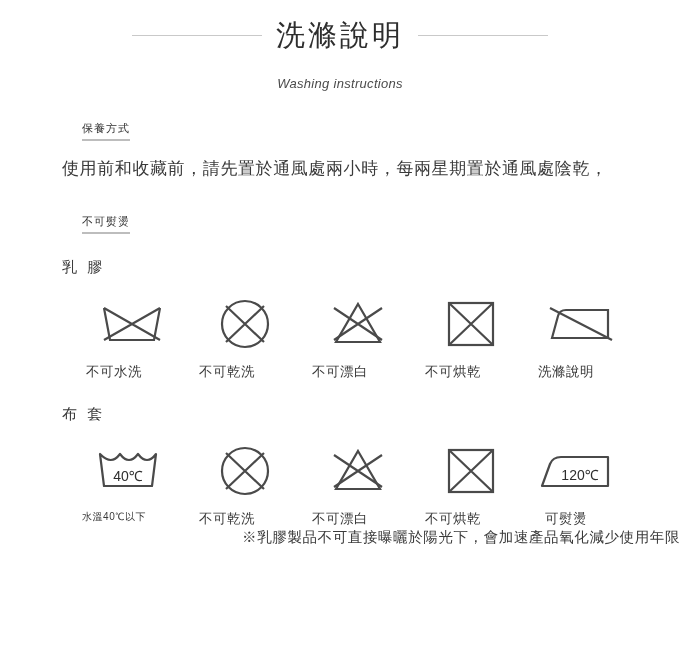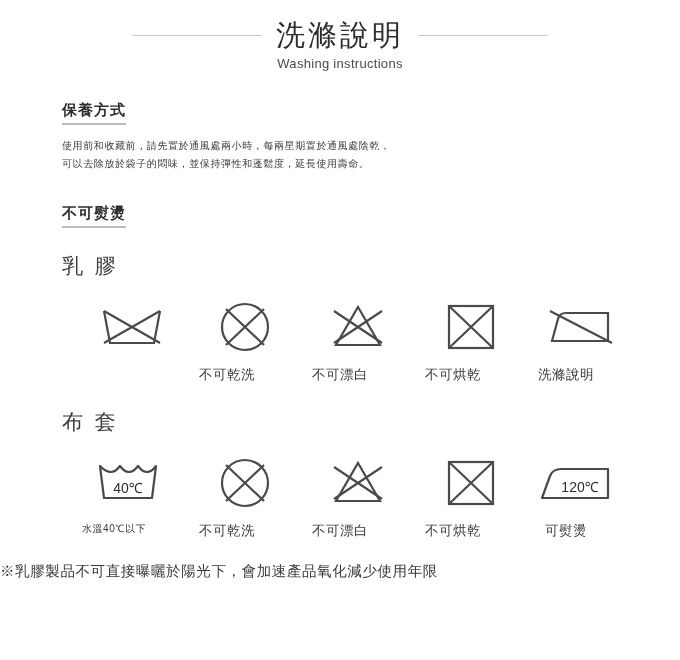--- a/index.html
+++ b/index.html
@@ -44,54 +44,55 @@
     letter-spacing: 3px;
     color: #2e2e2e;
     font-weight: normal;
     line-height: 1.1;
     margin: 0;
     white-space: nowrap;
   }
   .title-en {
     font-size: 13px;
     color: #4a4a4a;
-    margin-top: 4px;
+    margin-top: 24px;
     letter-spacing: 0.3px;
+    font-style: italic;
   }
 
   
   .section-head {
-    margin-left: 62px;
+    margin-left: 82px;
     margin-top: 30px;
-    font-size: 15px;
+    font-size: 11px;
     color: #2e2e2e;
-    font-weight: bold;
+    font-weight: normal;
     letter-spacing: 1px;
     display: inline-block;
     position: relative;
   }
   .section-head .underline {
     display: block;
     height: 2px;
     background: #bdbdbd;
     margin-top: 3px;
   }
 
   .body-text {
     margin: 12px 62px 0 62px;
-    font-size: 10px;
+    font-size: 17px;
     line-height: 1.85;
     color: #3a3a3a;
     letter-spacing: 0.6px;
   }
 
   .sub-head {
     margin-left: 62px;
     margin-top: 24px;
-    font-size: 21px;
+    font-size: 15px;
     color: #3a3a3a;
     letter-spacing: 3px;
   }
 
   
   .icon-row {
     display: flex;
     justify-content: space-between;
     margin: 10px 60px 0 60px;
   }
@@ -110,25 +111,24 @@
     color: #3a3a3a;
     letter-spacing: 0.5px;
     margin-top: 2px;
     white-space: nowrap;
   }
   .icon-caption.small {
     font-size: 10px;
   }
 
   .note {
-    text-align: left;
+    text-align: right;
     font-size: 14.5px;
     color: #3a3a3a;
     letter-spacing: 0.6px;
-    margin-top: 22px;
   }
 
   svg { display: block; }
 </style>
 </head>
 <body>
 
 <div class="page">
 
   
@@ -141,41 +141,41 @@
     <div class="title-en">Washing instructions</div>
   </div>
 
   
   <div class="section-head">
     <span>保養方式</span>
     <span class="underline"></span>
   </div>
   <div class="body-text">
     <div>使用前和收藏前，請先置於通風處兩小時，每兩星期置於通風處陰乾，</div>
-    <div>可以去除放於袋子的悶味，並保持彈性和蓬鬆度，延長使用壽命。</div>
   </div>
 
   
   <div class="section-head">
     <span>不可熨燙</span>
     <span class="underline"></span>
   </div>
 
   
   <div class="sub-head">乳 膠</div>
 
   <div class="icon-row">
 
     <div class="icon-cell">
       <div class="icon-box">
         <svg width="72" height="60" viewBox="0 0 72 60">
           <path d="M8,14 L14,46 L58,46 L64,14" fill="none" stroke="#4a4a4a" stroke-width="2.2"></path>
           <path d="M8,14 L64,46 M64,14 L8,46" fill="none" stroke="#4a4a4a" stroke-width="2.2"></path>
         </svg>
       </div>
+      <div class="icon-caption">不可水洗</div>
     </div>
 
     <div class="icon-cell">
       <div class="icon-box">
         <svg width="72" height="60" viewBox="0 0 72 60">
           <circle cx="36" cy="30" r="23" fill="none" stroke="#4a4a4a" stroke-width="2.2"></circle>
           <path d="M17,12 L55,48 M55,12 L17,48" fill="none" stroke="#4a4a4a" stroke-width="2.2"></path>
         </svg>
       </div>
       <div class="icon-caption">不可乾洗</div>

